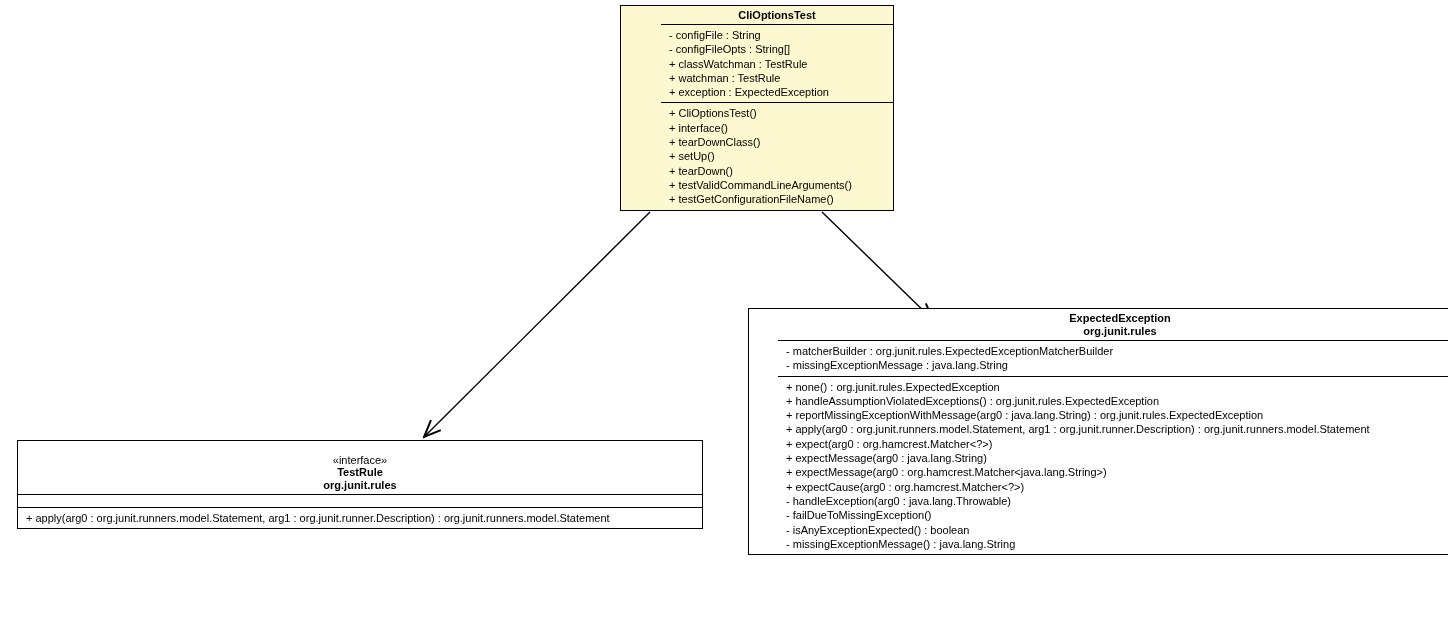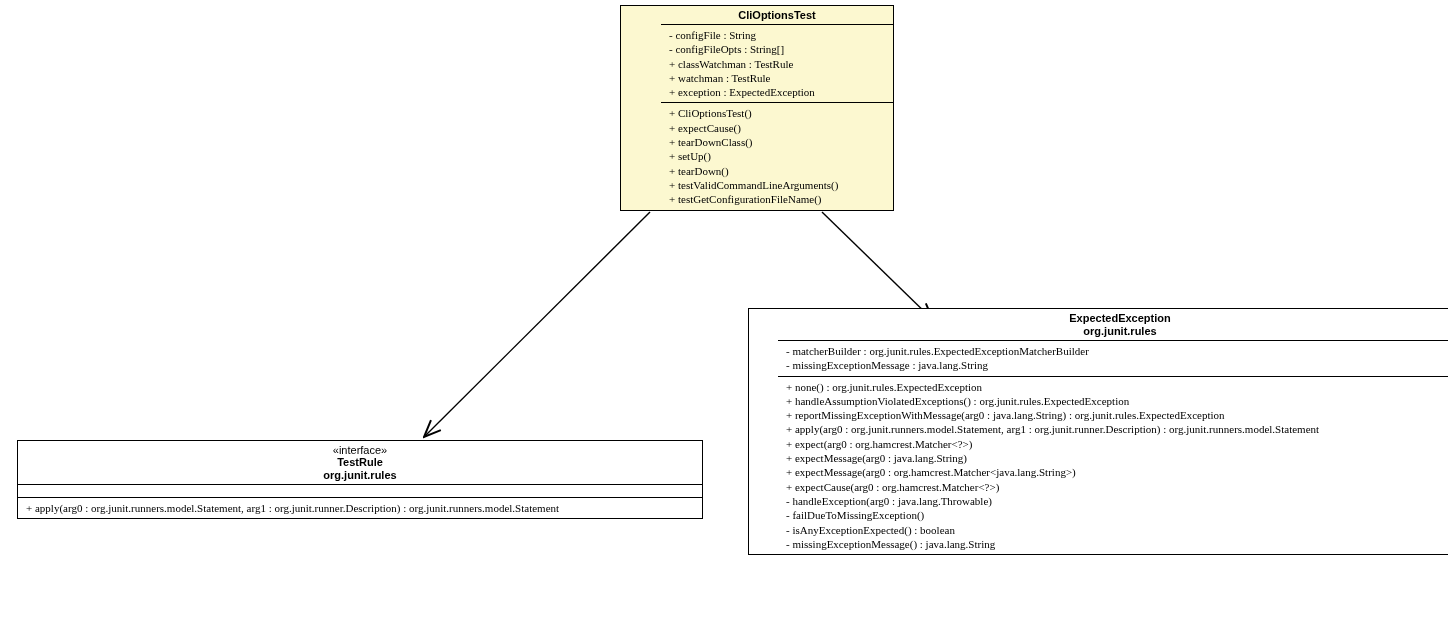--- a/index.html
+++ b/index.html
@@ -24,30 +24,30 @@
 .class-title {
   text-align: center;
   font-weight: bold;
   border-bottom: 1.5px solid #000;
   padding: 3px 6px;
 }
 .class-stereotype {
   text-align: center;
   font-weight: normal;
   font-size: 11px;
+  margin-top: 10px;
 }
 .class-package {
   font-size: 11px;
   font-weight: bold;
   margin-top: 1px;
 }
 .class-section {
   border-bottom: 1.5px solid #000;
   padding: 3px 8px;
-  font-family: Liberation Serif, serif;
 }
 .class-section:last-child {
   border-bottom: none;
 }
 .class-section.empty {
   min-height: 6px;
 }
 .row {
   white-space: nowrap;
   line-height: 1.3;
@@ -80,21 +80,21 @@
   </div>
   <div class="class-section">
     <div class="row">- configFile : String</div>
     <div class="row">- configFileOpts : String[]</div>
     <div class="row">+ classWatchman : TestRule</div>
     <div class="row">+ watchman : TestRule</div>
     <div class="row">+ exception : ExpectedException</div>
   </div>
   <div class="class-section">
     <div class="row">+ CliOptionsTest()</div>
-    <div class="row">+ expectCause()</div>
+    <div class="row">+ interface()</div>
     <div class="row">+ tearDownClass()</div>
     <div class="row">+ setUp()</div>
     <div class="row">+ tearDown()</div>
     <div class="row">+ testValidCommandLineArguments()</div>
     <div class="row">+ testGetConfigurationFileName()</div>
   </div>
 </div>
 
 <div class="class-box" style="left:17px; top:440px; width:684px;">
   <div class="class-title">

